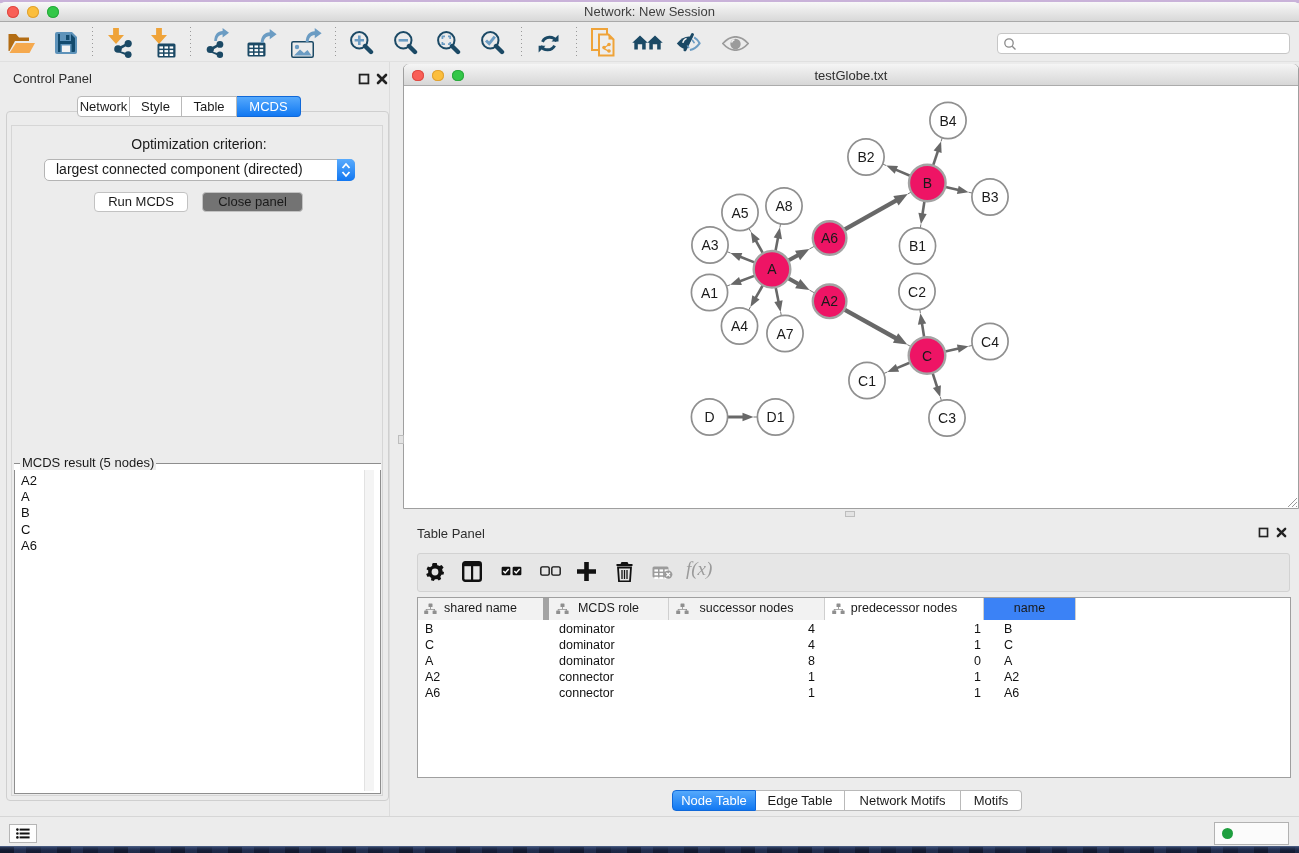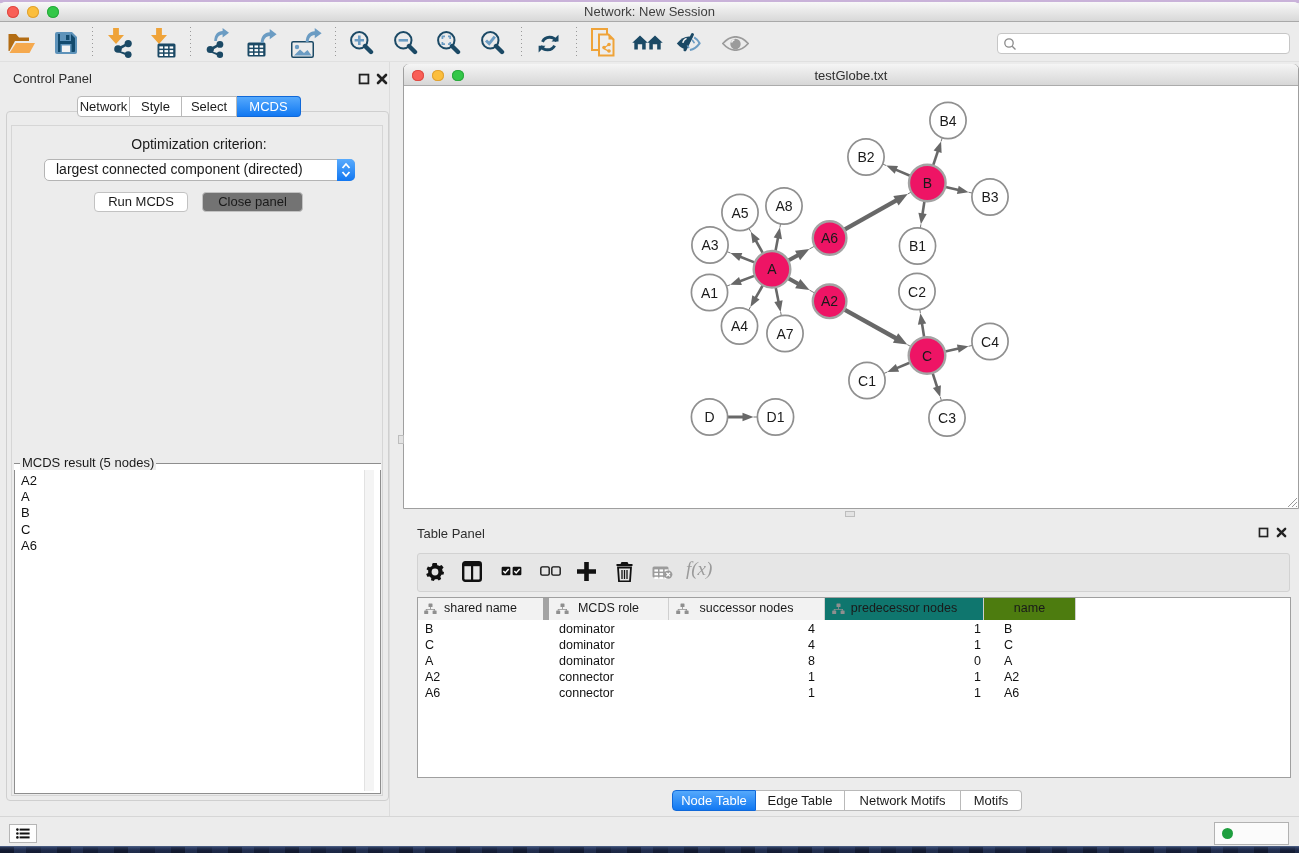--- a/index.html
+++ b/index.html
@@ -170,21 +170,21 @@
 <svg class="abs" style="left:376px;top:73px" width="12" height="12" viewBox="0 0 12 12">
  <path d="M2 2 L10 10 M10 2 L2 10" stroke="#222" stroke-width="2.6" stroke-linecap="round"></path>
   </svg>
 
 <div class="abs" style="left:6px;top:111px;width:383px;height:690px;border:1px solid #cfcfcf;border-radius:4px"></div>
 <div class="abs" style="left:11px;top:125px;width:372px;height:671px;border:1px solid #d6d6d6;background:#ececec"></div>
 
 <div class="abs" style="left:77px;top:96px;height:21px;display:flex;font-size:13px;line-height:19px;text-align:center">
  <div style="width:53px;background:#fff;border:1px solid #b9b9b9;border-radius:4px 0 0 4px;color:#1a1a1a">Network</div>
  <div style="width:52px;background:#fff;border:1px solid #b9b9b9;border-left:none;color:#1a1a1a">Style</div>
- <div style="width:55px;background:#fff;border:1px solid #b9b9b9;border-left:none;color:#1a1a1a">Select</div>
+ <div style="width:55px;background:#fff;border:1px solid #b9b9b9;border-left:none;color:#1a1a1a">Table</div>
  <div style="width:64px;background:linear-gradient(#55a9fc,#1178f2);border:1px solid #1068d8;border-left:none;border-radius:0 4px 4px 0;color:#fff">MCDS</div>
 </div>
 
 <div class="abs" style="left:0;top:136px;width:398px;text-align:center;font-size:14px;color:#1a1a1a">Optimization criterion:</div>
 
 <div class="abs" style="left:44px;top:159px;width:311px;height:22px;background:#fff;border:1px solid #b4b4b4;border-radius:5px"></div>
 <div class="abs" style="left:56px;top:161px;font-size:14px;color:#1a1a1a">largest connected component (directed)</div>
 <div class="abs" style="left:337px;top:159px;width:18px;height:22px;background:linear-gradient(#59abfd,#1277f1);border-radius:0 5px 5px 0"></div>
 <svg class="abs" style="left:339px;top:161px" width="14" height="18" viewBox="0 0 14 18">
  <path d="M3.5 7 L7 3 L10.5 7" stroke="#fff" stroke-width="1.8" fill="none"></path>
@@ -389,29 +389,29 @@
           </g>
         </svg></span>MCDS role</div>
  <div style="position:relative;width:156px;background:#f2f2f2;border-right:1px solid #cfcfcf;text-align:center;line-height:21px"><span style="position:absolute;left:7px;top:5px;line-height:0"><svg width="13" height="12" viewBox="0 0 13 12" style="vertical-align:-2px">
           <g fill="#8f8f8f">
             <rect x="4.5" y="0.5" width="4" height="3.6" rx="0.6"></rect>
             <rect x="0.2" y="7.4" width="4" height="3.6" rx="0.6"></rect>
             <rect x="8.6" y="7.4" width="4" height="3.6" rx="0.6"></rect>
             <path d="M6.1 4 H6.9 V6 H11 V7.8 H10.2 V6.8 H2.6 V7.8 H1.8 V6 H6.1 Z"></path>
           </g>
         </svg></span>successor nodes</div>
- <div style="position:relative;width:159px;background:#0f766e;border-right:1px solid #cfcfcf;text-align:center;line-height:21px"><span style="position:absolute;left:7px;top:5px;line-height:0"><svg width="13" height="12" viewBox="0 0 13 12" style="vertical-align:-2px">
+ <div style="position:relative;width:159px;background:#ffffff;border-right:1px solid #cfcfcf;text-align:center;line-height:21px"><span style="position:absolute;left:7px;top:5px;line-height:0"><svg width="13" height="12" viewBox="0 0 13 12" style="vertical-align:-2px">
           <g fill="#8f8f8f">
             <rect x="4.5" y="0.5" width="4" height="3.6" rx="0.6"></rect>
             <rect x="0.2" y="7.4" width="4" height="3.6" rx="0.6"></rect>
             <rect x="8.6" y="7.4" width="4" height="3.6" rx="0.6"></rect>
             <path d="M6.1 4 H6.9 V6 H11 V7.8 H10.2 V6.8 H2.6 V7.8 H1.8 V6 H6.1 Z"></path>
           </g>
         </svg></span>predecessor nodes</div>
- <div style="width:92px;background:#4d7c0f;border-right:1px solid #cfcfcf;text-align:center;line-height:21px">name</div>
+ <div style="width:92px;background:#3b82f6;border-right:1px solid #cfcfcf;text-align:center;line-height:21px">name</div>
 </div>
 <div class="abs" style="left:418px;top:621.5px;height:16.2px;font-size:12.5px;color:#111">
     <span class="abs" style="left:7px">B</span>
     <span class="abs" style="left:141px">dominator</span>
     <span class="abs" style="left:382px;width:15px;text-align:right">4</span>
     <span class="abs" style="left:548px;width:15px;text-align:right">1</span>
     <span class="abs" style="left:586px">B</span>
   </div>
 <div class="abs" style="left:418px;top:637.7px;height:16.2px;font-size:12.5px;color:#111">
     <span class="abs" style="left:7px">C</span>

